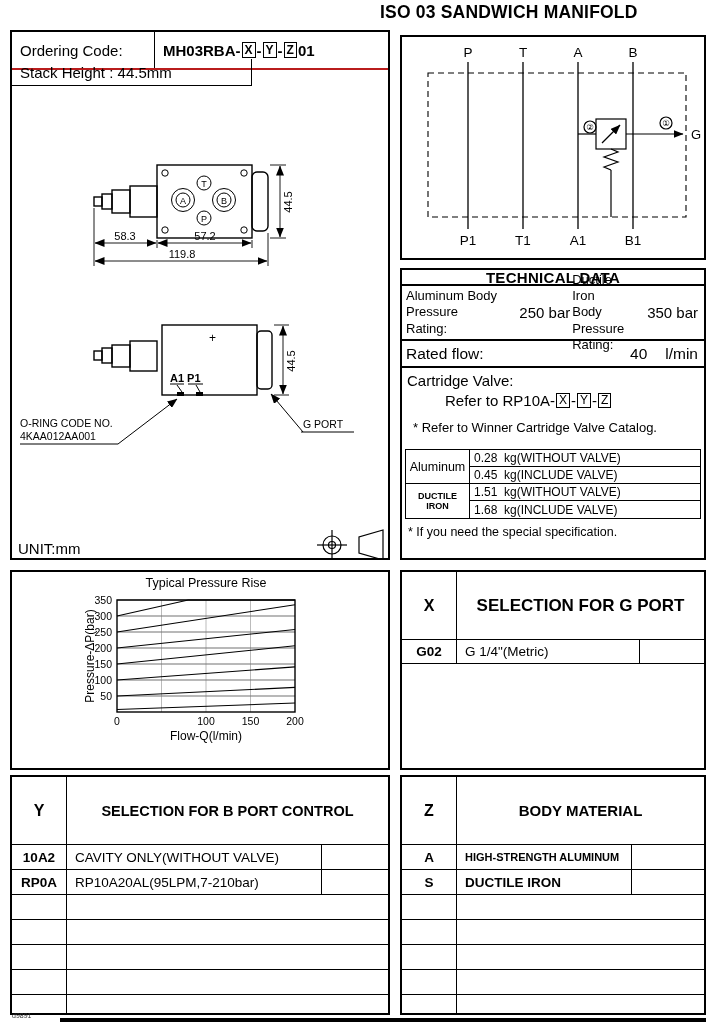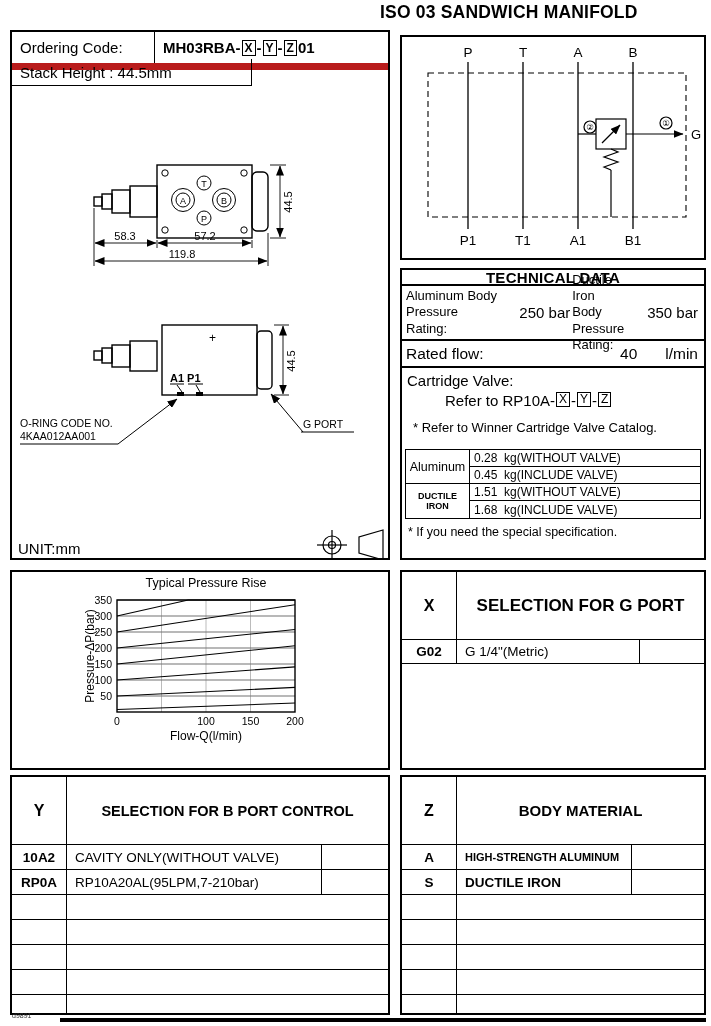--- a/index.html
+++ b/index.html
@@ -6,21 +6,21 @@
   html,body{background:#fff}
   body{font-family:"Liberation Sans",sans-serif;color:#000}
   #page{position:relative;width:711px;height:1026px;background:#fff;overflow:hidden}
   .abs{position:absolute}
   .panel{position:absolute;border:2px solid #000;background:#fff;overflow:hidden}
   svg{font-family:"Liberation Sans",sans-serif}
 
   .page-title{position:absolute;left:380px;top:2px;width:326px;font-size:17.5px;font-weight:bold;letter-spacing:.2px}
 
   
-  .ord-row{position:absolute;left:0;top:0;width:376px;height:38px;border-bottom:7px solid #b91c1c;display:flex;align-items:center;font-size:15px}
+  .ord-row{position:absolute;left:0;top:0;width:376px;height:38px;border-bottom:2px solid #b91c1c;display:flex;align-items:center;font-size:15px}
   .ord-label{width:143px;height:100%;display:flex;align-items:center;padding-left:8px;border-right:1.5px solid #000}
   .ord-code{padding-left:8px;font-weight:bold;display:flex;align-items:center;gap:1px}
   .boxed{display:inline-block;border:1.2px solid #000;padding:0 2px;font-size:12px;line-height:14px;font-weight:bold}
   .stack-box{position:absolute;left:0;top:27px;width:240px;height:27px;border-right:1.5px solid #000;border-bottom:1.5px solid #000;display:flex;align-items:center;padding-left:8px;font-size:15px}
 
   
   .ptxt{font-size:9px;text-anchor:middle}
   .dim{font-size:11px}
   .call{font-size:10.5px}
   .unit{font-size:15px}
@@ -33,24 +33,24 @@
   .stg{font-size:13px}
 
   
   .td-header{height:16px;border-bottom:2px solid #000;display:flex;align-items:center;justify-content:center;font-weight:bold;font-size:15px;letter-spacing:.3px}
   .td-sec1{height:55px;border-bottom:2px solid #000;padding:3px 4px;display:flex;flex-direction:row;justify-content:space-between}
   .td-prow{display:flex;align-items:center}
   .td-lab{flex:1;font-size:13px;line-height:1.25}
   .td-val{width:74px;text-align:right;font-size:15px;padding-right:2px}
   .td-flow{height:27px;border-bottom:2px solid #000;display:flex;align-items:center;font-size:15.5px;padding:0 4px}
   .td-flow-lab{flex:1}
-  .td-flow-val{margin-right:28px}
+  .td-flow-val{margin-right:18px}
   .td-flow-unit{margin-right:2px}
   .td-cart{height:70px;padding:4px 0 0 5px;font-size:15px}
-  .td-cart-l2{margin:3px 0 8px 38px;display:flex;align-items:flex-start;gap:1px}
+  .td-cart-l2{margin:3px 0 8px 38px;display:flex;align-items:center;gap:1px}
   .boxed2{display:inline-block;border:1px solid #000;padding:0 2px;font-size:12px;line-height:13px}
   .td-cart-note{font-size:13px;margin:11px 0 0 6px}
   .wtable{position:absolute;left:3px;top:179px;width:296px;border:1.5px solid #000;display:grid;grid-template-columns:64px 1fr;grid-auto-rows:17px}
   .wmat{grid-column:1;border-right:1px solid #000;display:flex;align-items:center;justify-content:center;font-size:12.5px;text-align:center}
   .wmat.b{border-bottom:1px solid #000}
   .wmat.tiny{font-size:9px;font-weight:bold}
   .wval{grid-column:2;border-bottom:1px solid #000;display:flex;align-items:center;padding-left:4px;font-size:12px;white-space:pre}
   .wval.last{border-bottom:none}
   .td-note{position:absolute;left:6px;top:254px;font-size:12.5px;line-height:1.3}
   .td-note .ind{padding-left:10px}

